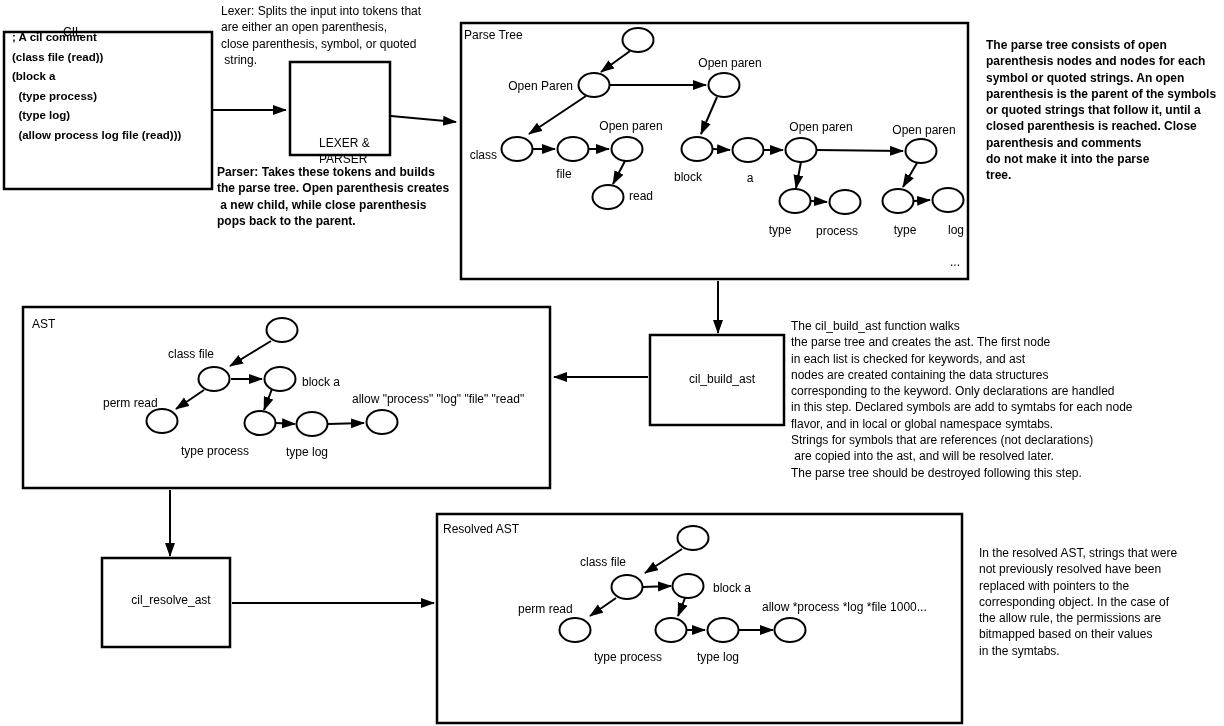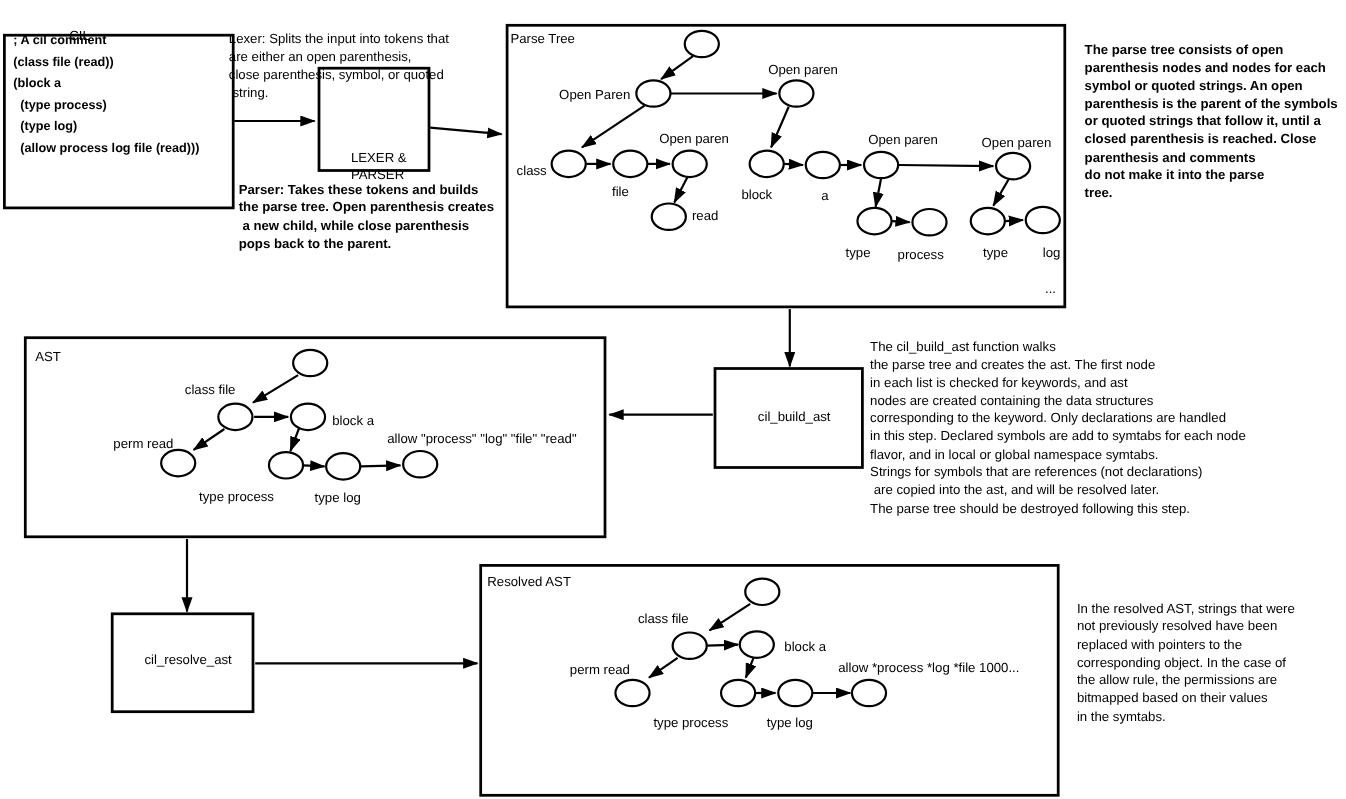--- a/index.html
+++ b/index.html
@@ -171,41 +171,41 @@
   </svg>
 
   <div class="small-title" style="left:63px; top:1px;margin-top:24px;">CIL</div>
   <div class="code" style="left:12px; top:28px; width:196px;font-weight:bold;">; A cil comment
 (class file (read))
 (block a
   (type process)
   (type log)
   (allow process log file (read)))</div>
 
-  <div class="note" style="left:208px; top:3px; width:250px;margin-top:24px;">Lexer: Splits the input into tokens that
+  <div class="note" style="left:221px; top:3px; width:250px;">Lexer: Splits the input into tokens that
 are either an open parenthesis,
 close parenthesis, symbol, or quoted
  string.</div>
   <div class="boxlabel" style="left:319px; top:93px;margin-top:43px;">LEXER &amp;
 PARSER</div>
   <div class="note" style="left:217px; top:164px; width:250px;font-weight:bold;">Parser: Takes these tokens and builds
 the parse tree. Open parenthesis creates
  a new child, while close parenthesis
 pops back to the parent.</div>
 
   <div class="note" style="left:986px; top:37px; width:238px;font-weight:bold;">The parse tree consists of open
 parenthesis nodes and nodes for each
 symbol or quoted strings. An open
 parenthesis is the parent of the symbols
 or quoted strings that follow it, until a
 closed parenthesis is reached. Close
 parenthesis and comments
 do not make it into the parse
 tree.</div>
-  <div class="note" style="left:791px; top:307px; width:432px;">The cil_build_ast function walks
+  <div class="note" style="left:791px; top:318px; width:432px;">The cil_build_ast function walks
 the parse tree and creates the ast. The first node
 in each list is checked for keywords, and ast
 nodes are created containing the data structures
 corresponding to the keyword. Only declarations are handled
 in this step. Declared symbols are add to symtabs for each node
 flavor, and in local or global namespace symtabs.
 Strings for symbols that are references (not declarations)
  are copied into the ast, and will be resolved later.
 The parse tree should be destroyed following this step.</div>
   <div class="note" style="left:979px; top:545px; width:240px;">In the resolved AST, strings that were

